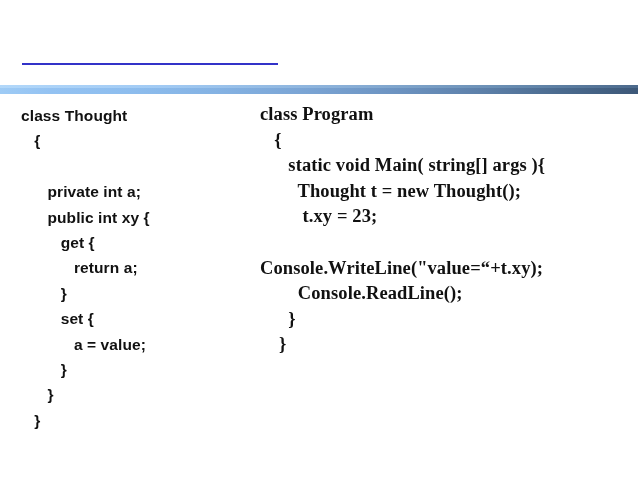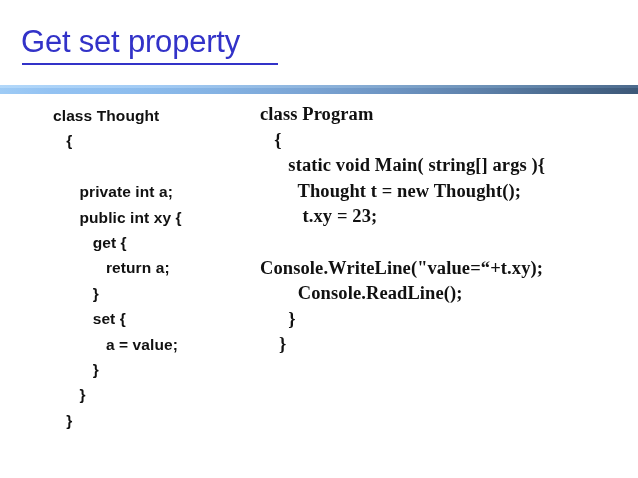--- a/index.html
+++ b/index.html
@@ -78,42 +78,40 @@
     color: #111111;
   }
   #code-left {
     left: 21px;
     top: 103px;
     font-family: "Liberation Sans", sans-serif;
     font-size: 15.5px;
     font-weight: 700;
     line-height: 25.4px;
     letter-spacing: 0.1px;
-    margin-left: 32px;
   }
   #code-right {
     left: 260px;
     top: 102px;
     font-family: "Liberation Serif", serif;
     font-size: 18.5px;
     font-weight: 700;
     line-height: 25.6px;
     letter-spacing: 0.1px;
   }
   .code-line {
     display: block;
     min-height: 1px;
   }
 </style>
 </head>
 <body>
 
 <div id="slide">
 
-  <div id="slide-title">Get set property</div>
 
   <div id="title-underline"></div>
 
   <div id="divider-bar"></div>
   <div id="divider-bar-hilite"></div>
 
   <div id="code-left" class="code-block"><span class="code-line">class Thought</span><span class="code-line">   {</span><span class="code-line">&nbsp;</span><span class="code-line">      private int a;</span><span class="code-line">      public int xy {</span><span class="code-line">         get {</span><span class="code-line">            return a;</span><span class="code-line">         }</span><span class="code-line">         set {</span><span class="code-line">            a = value;</span><span class="code-line">         }</span><span class="code-line">      }</span><span class="code-line">   }</span></div>
 
   <div id="code-right" class="code-block"><span class="code-line">class Program</span><span class="code-line">   {</span><span class="code-line">      static void Main( string[] args ){</span><span class="code-line">        Thought t = new Thought();</span><span class="code-line">         t.xy = 23;</span><span class="code-line">&nbsp;</span><span class="code-line">Console.WriteLine("value=“+t.xy);</span><span class="code-line">        Console.ReadLine();</span><span class="code-line">      }</span><span class="code-line">    }</span></div>
 

